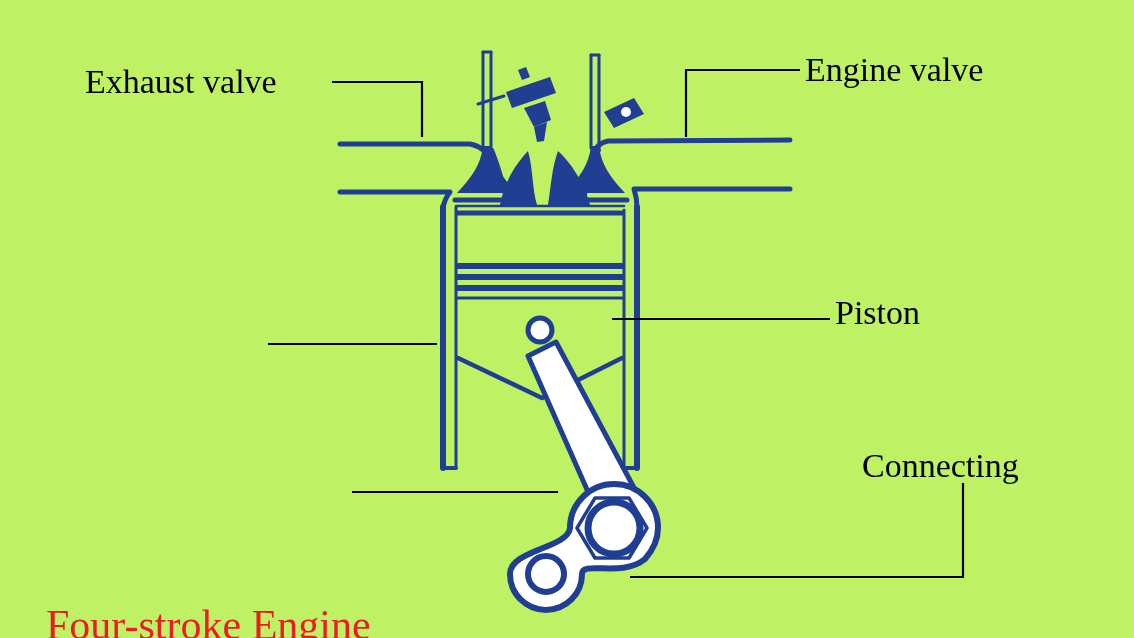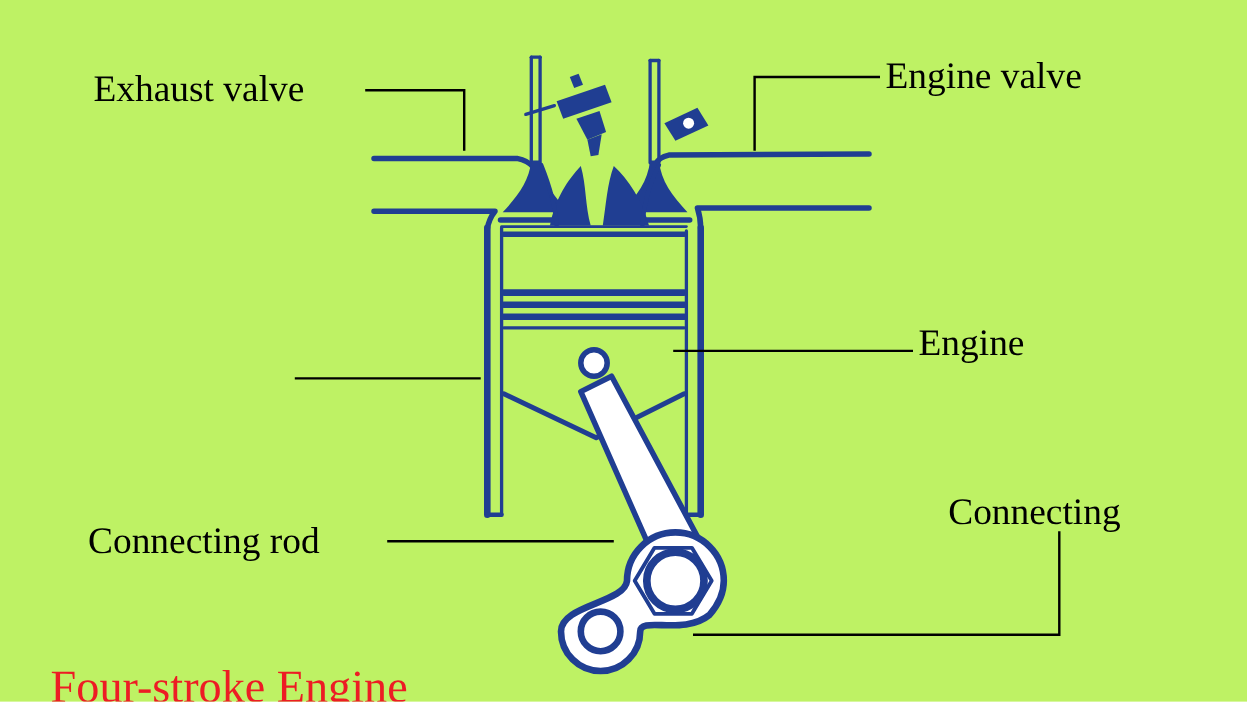--- a/index.html
+++ b/index.html
@@ -116,20 +116,19 @@
       <path class="leader" d="M352,492 L558,492"></path>
       <path class="leader" d="M963,483 L963,577 L630,577"></path>
     </g>
   </svg>
 
   <div class="label" style="left:85px;top:62px">Exhaust valve</div>
 
   <div class="label" style="left:805px;top:50px">Engine valve</div>
 
 
-  <div class="label" style="left:835px;top:293px">Engine</div>
+  <div class="label" style="left:835px;top:293px">Piston</div>
 
-  <div class="label" style="left:80px;top:473px">Connecting rod</div>
 
   <div class="label" style="left:862px;top:446px">Connecting</div>
 
   <div class="diagram-title">Four-stroke Engine</div>
 </div>
 
 </body></html>

